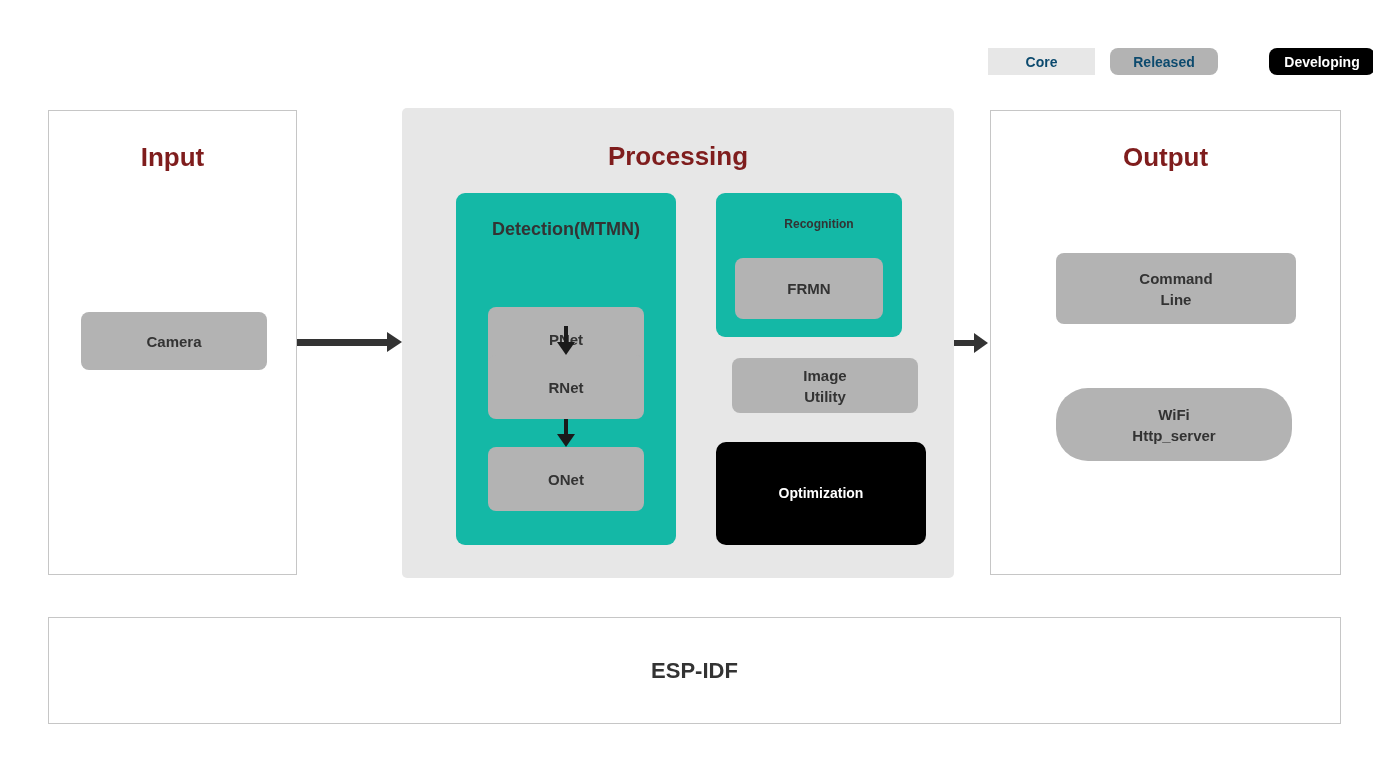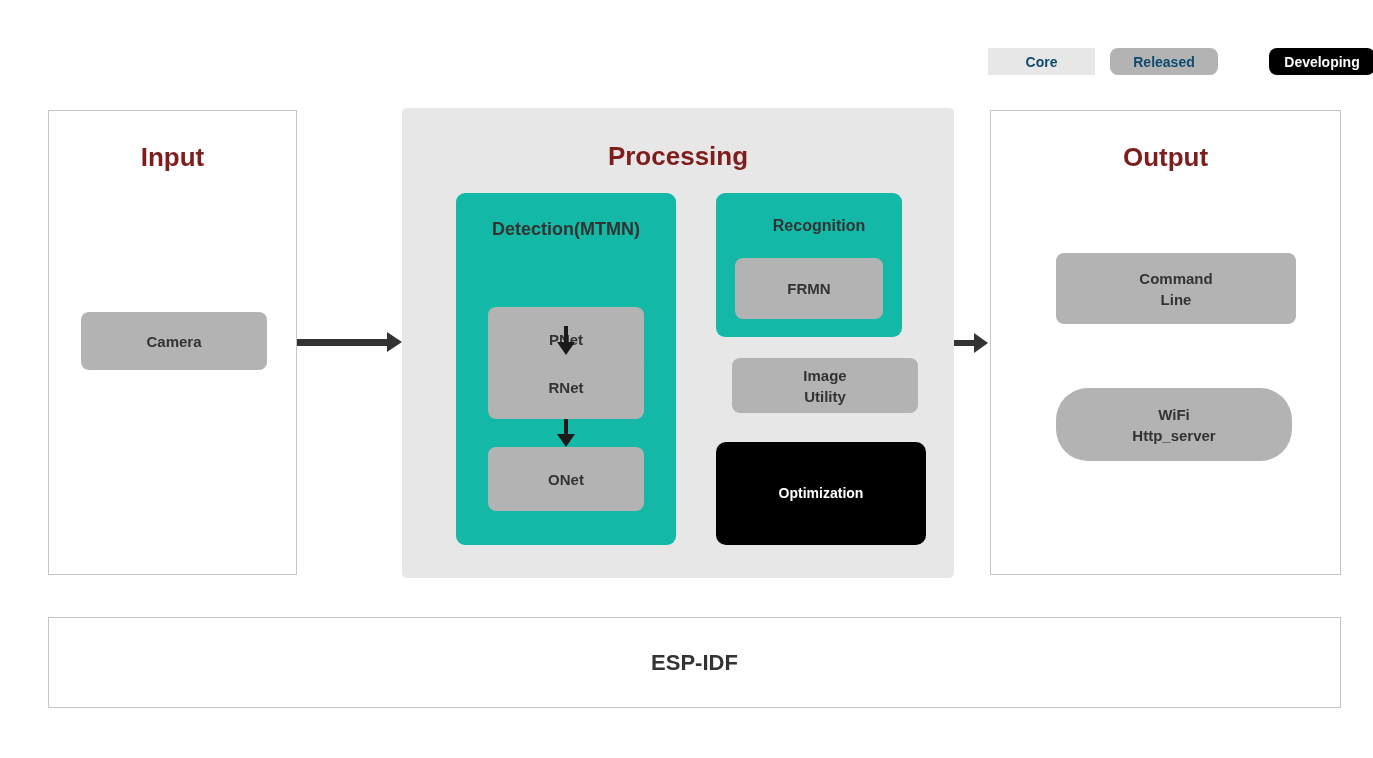--- a/index.html
+++ b/index.html
@@ -32,21 +32,21 @@
 
   
   .panel {
     position: absolute;
     background: #ffffff;
     border: 1.5px solid #c6c6c6;
   }
   .input-panel      { left: 48px;  top: 110px; width: 249px;  height: 465px; }
   .output-panel     { left: 990px; top: 110px; width: 351px;  height: 465px; }
   .foundation-panel {
-    left: 48px; top: 617px; width: 1293px; height: 91px;
+    left: 48px; top: 617px; width: 1293px; height: 107px;
     display: flex; align-items: center; justify-content: center;
   }
 
   .panel-title {
     position: absolute;
     left: 0; right: 0;
     text-align: center;
     font-size: 26px;
     font-weight: bold;
     color: #7f1d1d;
@@ -72,21 +72,21 @@
   .detection   { left: 54px;  top: 85px; width: 220px; height: 352px; }
   .recognition { left: 314px; top: 85px; width: 186px; height: 144px; }
   .group-title {
     position: absolute;
     left: 0; right: 0;
     text-align: center;
     font-weight: bold;
     color: #333333;
   }
   .detection   .group-title { top: 26px; font-size: 18px; }
-  .recognition .group-title { top: 24px; font-size: 16px; padding-left: 20px; }
+  .recognition .group-title { top: 24px; font-size: 12px; padding-left: 20px; }
 
   
   .block {
     position: absolute;
     display: flex;
     flex-direction: column;
     align-items: center;
     justify-content: center;
     font-weight: bold;
     font-size: 15px;

